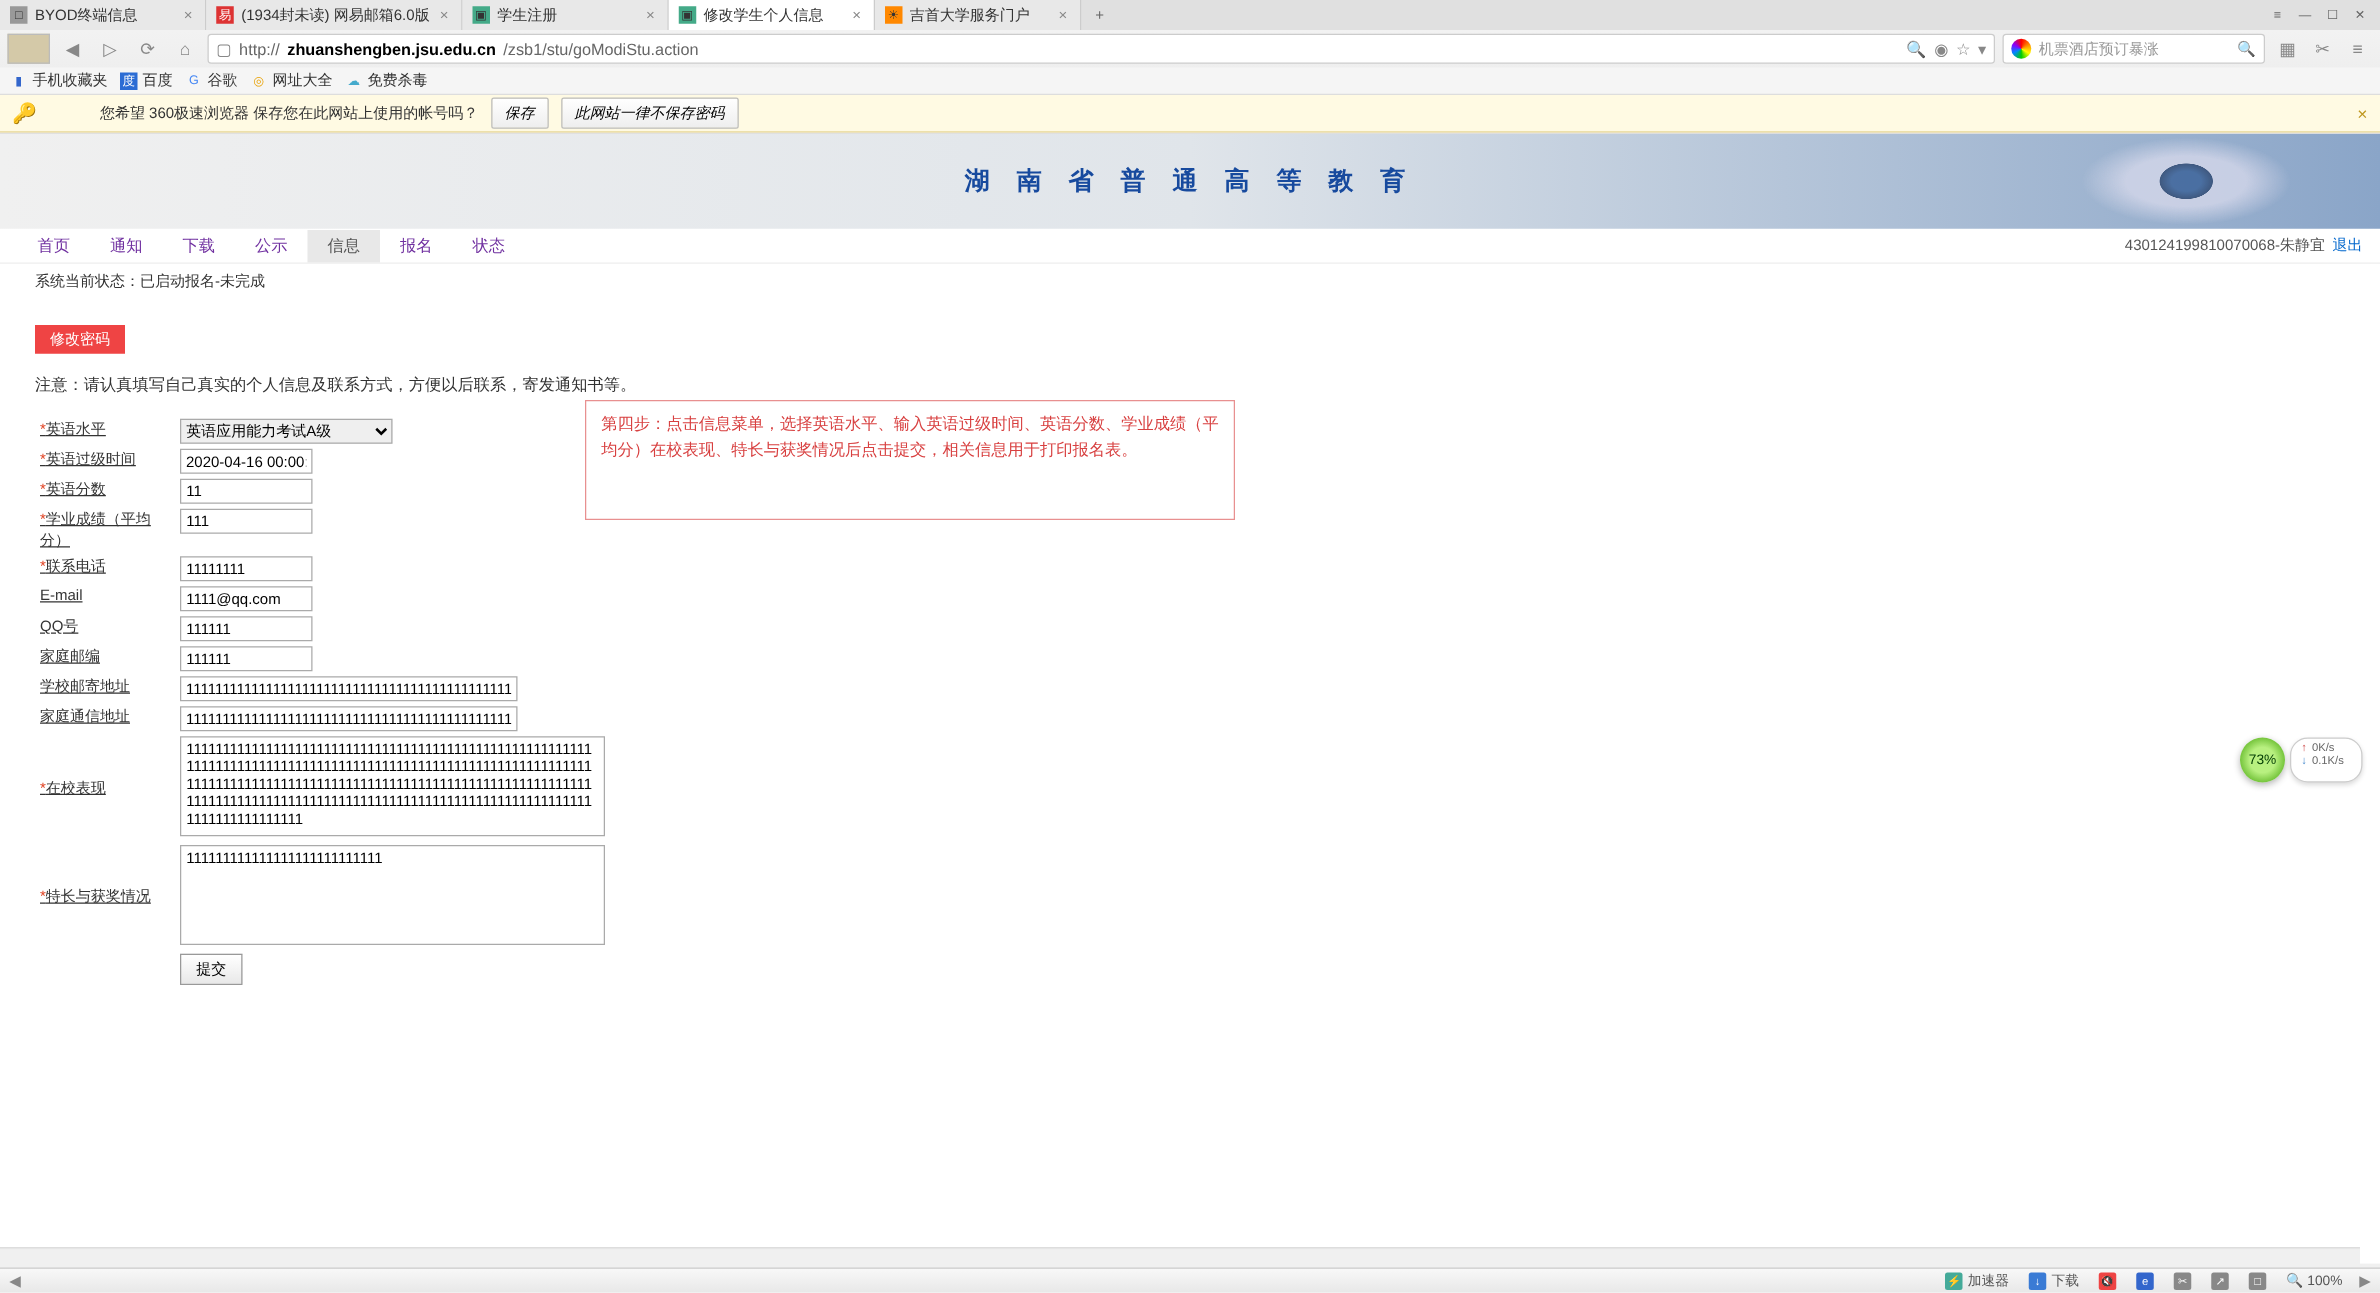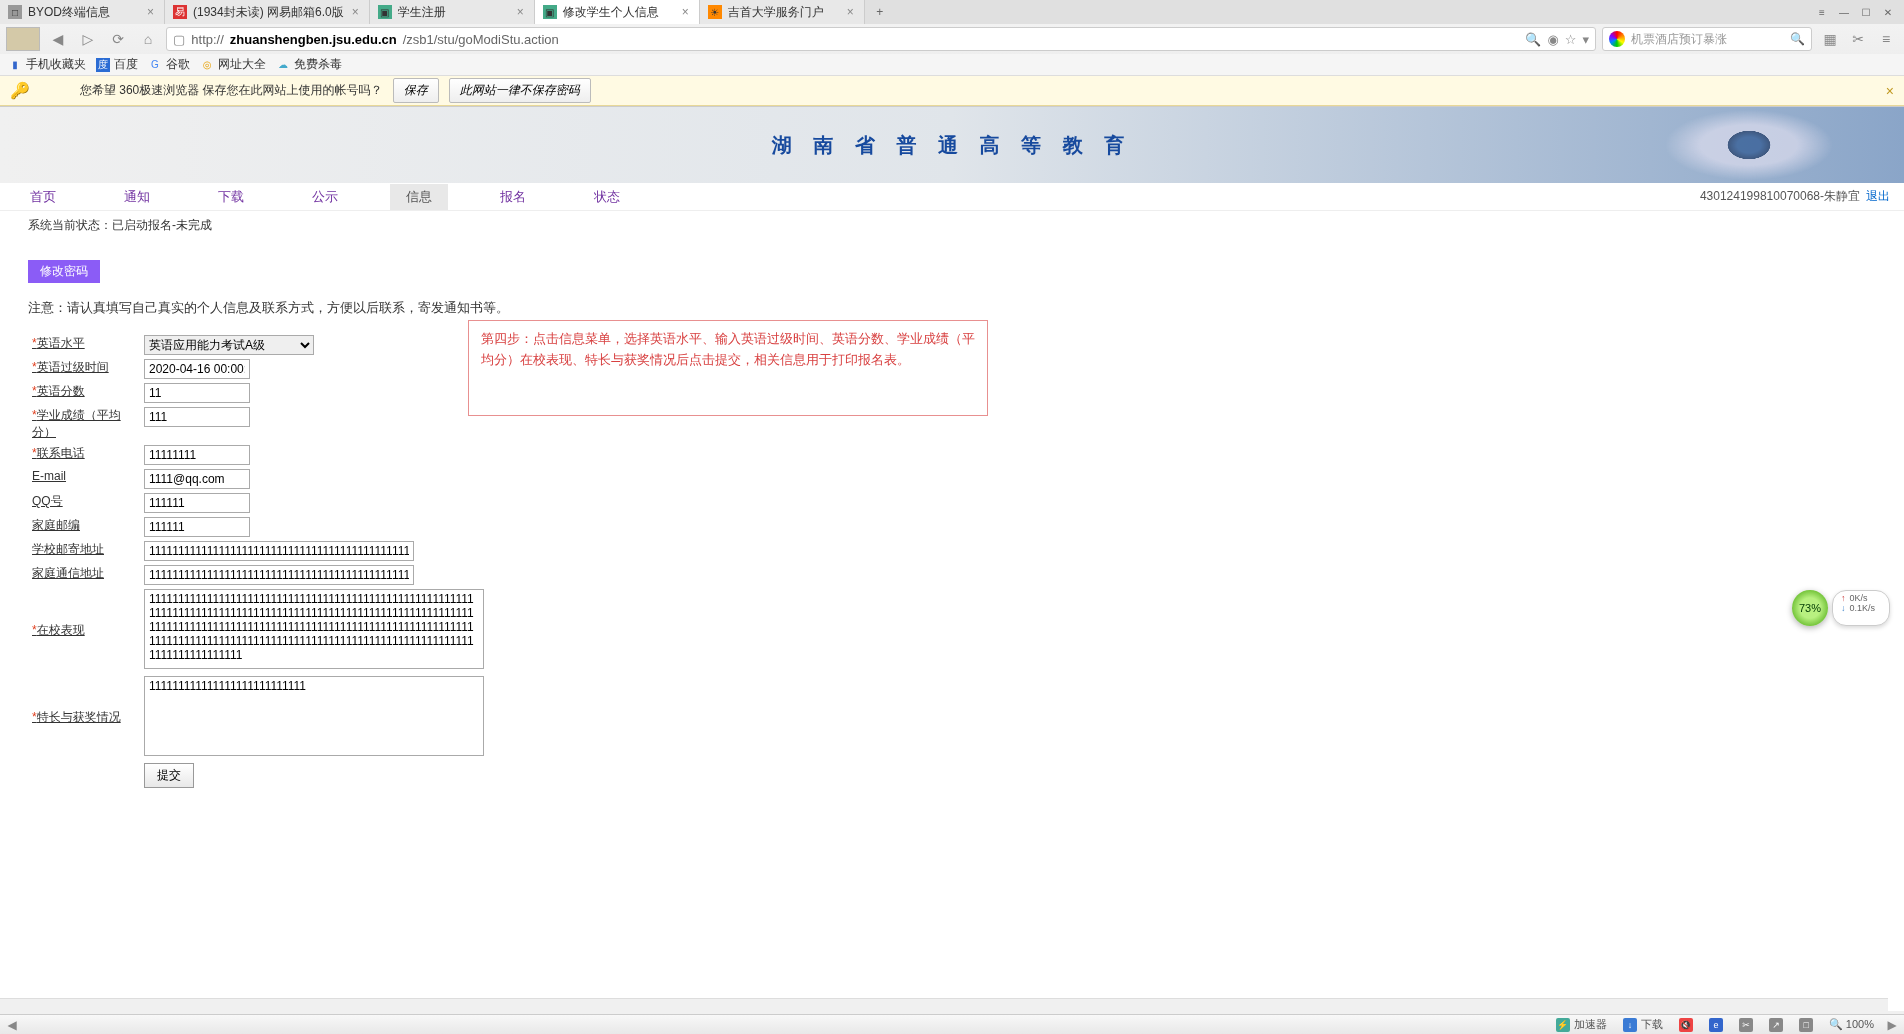--- a/index.html
+++ b/index.html
@@ -202,21 +202,20 @@
       opacity: 0.7;
     }
     
     .nav-menu {
       display: flex;
       align-items: center;
       height: 28px;
       padding: 0 14px;
       background: #fff;
       border-bottom: 1px solid #eee;
-      gap: 36px;
     }
     .nav-item {
       padding: 4px 16px;
       color: #7030a0;
       cursor: pointer;
       font-size: 13px;
     }
     .nav-item.active {
       background: #e8e8e8;
       color: #555;
@@ -236,21 +235,21 @@
       font-size: 12px;
     }
     
     .content {
       padding: 20px 28px;
       position: relative;
     }
     .pw-change-btn {
       display: inline-block;
       padding: 3px 12px;
-      background: #8b5cf6;
+      background: #ef4444;
       color: #fff;
       font-size: 12px;
       margin-bottom: 16px;
       cursor: pointer;
     }
     .notice {
       margin-bottom: 16px;
       font-size: 13px;
     }
     

